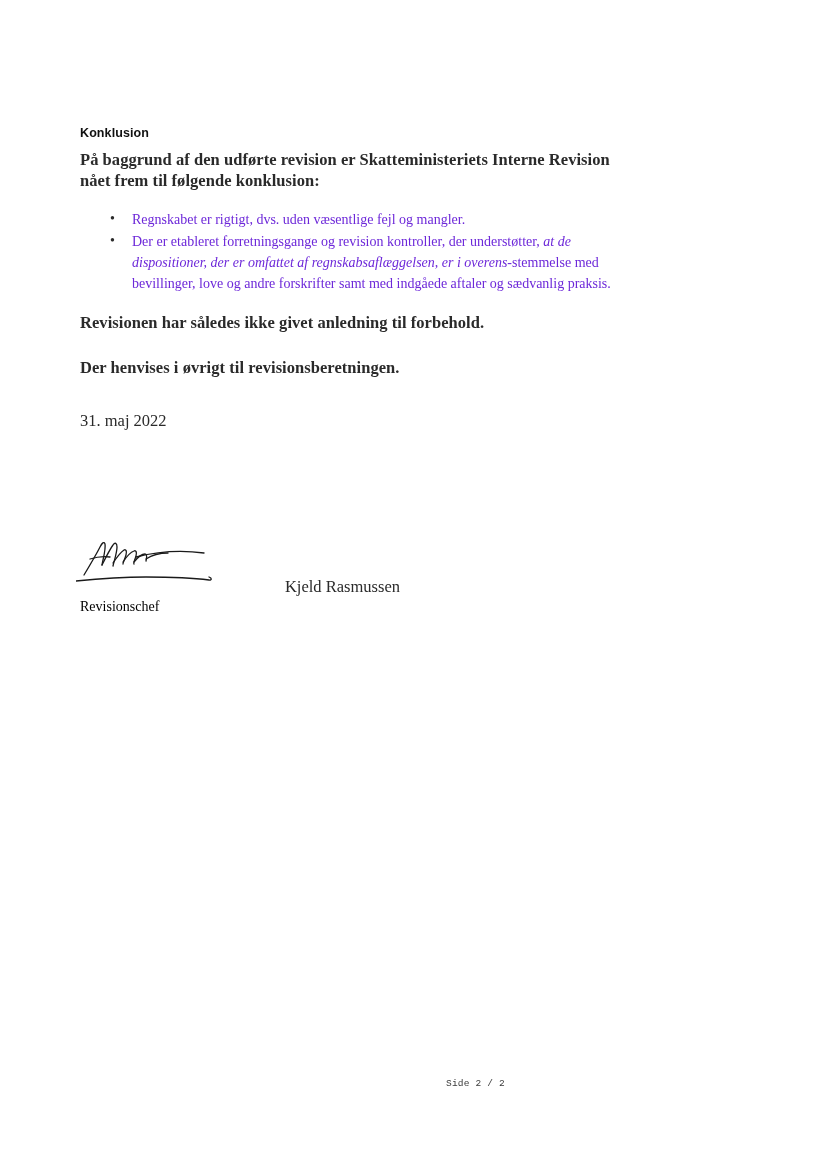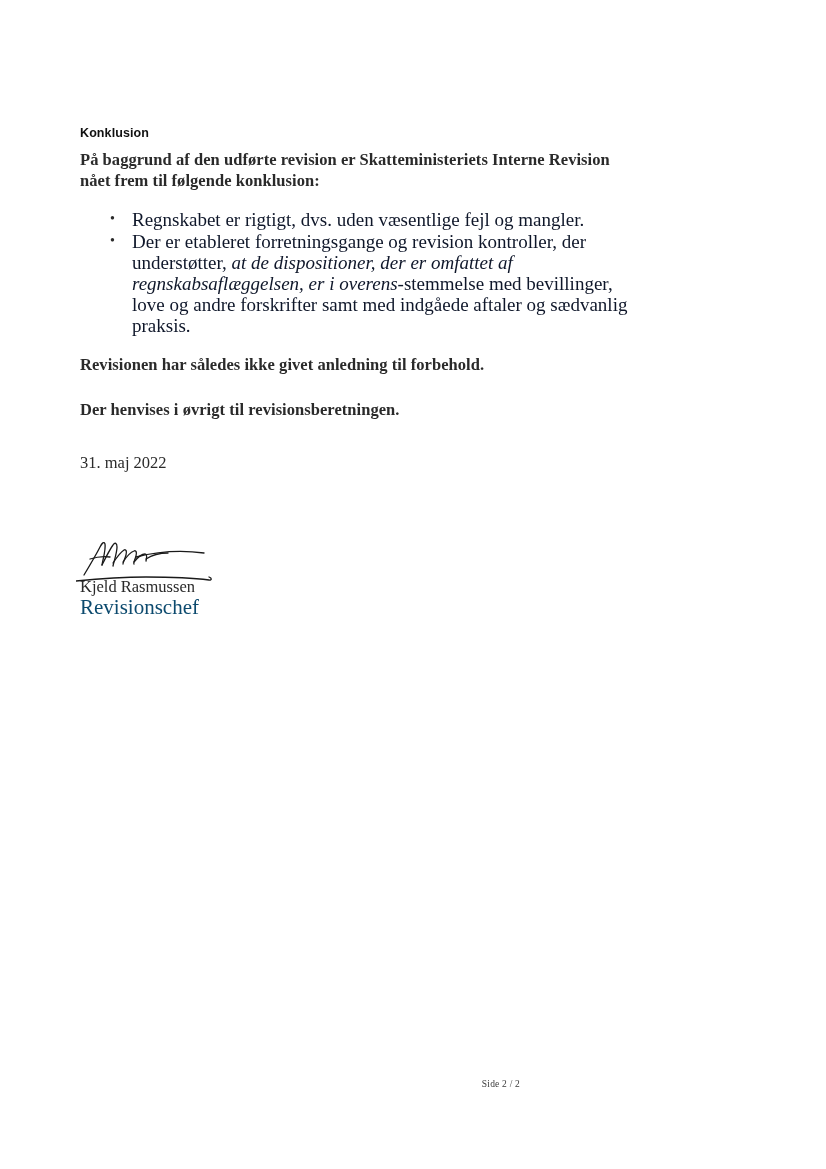--- a/index.html
+++ b/index.html
@@ -55,23 +55,23 @@
   }
 
   ul.bullets {
     margin: 18px 0 18px 0;
     padding: 0 0 0 48px;
     list-style: none;
   }
 
   ul.bullets li {
     position: relative;
-    font-size: 19px;
+    font-size: 14px;
     line-height: 21px;
-    color: #0f172a;
+    color: #6d28d9;
     margin-bottom: 1px;
     padding-left: 4px;
   }
 
   ul.bullets li::before {
     content: "\2022";
     position: absolute;
     left: -18px;
     top: -1px;
     font-size: 14px;
@@ -101,33 +101,34 @@
   .signature-svg {
     display: block;
     margin-left: -4px;
   }
 
   .sig-name {
     font-size: 16.5px;
     line-height: 20px;
     color: #2a2a2a;
     margin-top: -6px;
+    text-align: right;
   }
 
   .sig-title {
-    font-size: 21px;
+    font-size: 14px;
     line-height: 20px;
-    color: #0c4a6e;
+    color: #000000;
   }
 
   .page-footer {
     position: absolute;
-    right: 155px;
+    right: 170px;
     bottom: 80px;
-    font-family: Liberation Serif, serif;
+    font-family: Liberation Mono, monospace;
     font-size: 9.5px;
     color: #3a3a3a;
     letter-spacing: 0.2px;
   }
 </style>
 </head>
 <body>
 
 <div class="page">
 

